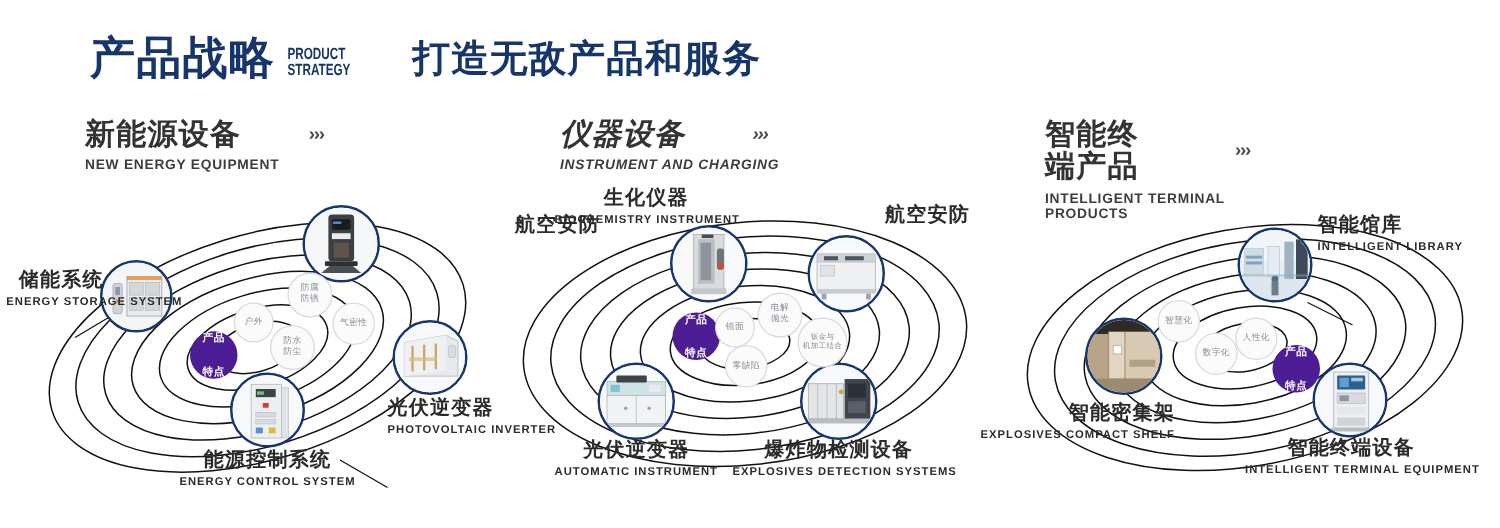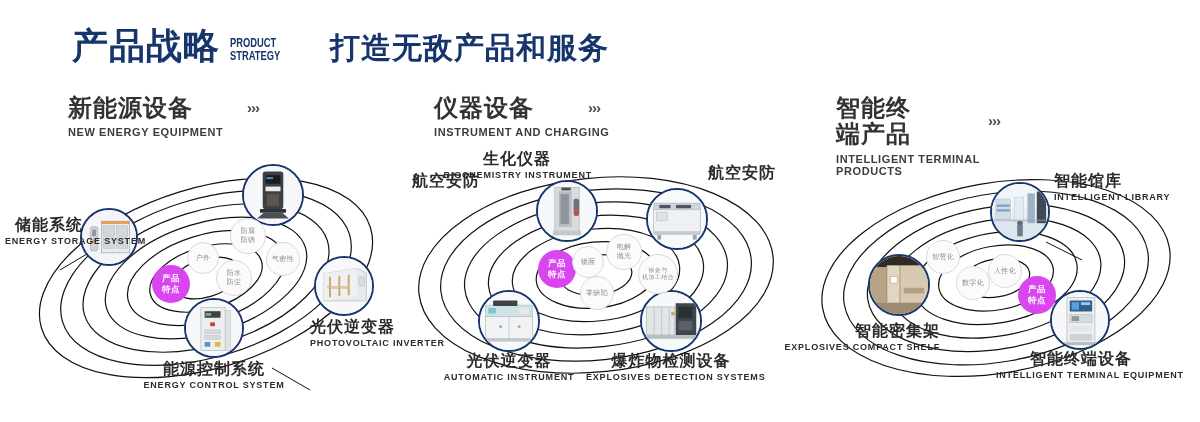--- a/index.html
+++ b/index.html
@@ -67,22 +67,23 @@
 
   
   .feat{
     position:absolute;border-radius:50%;
     border:1px solid #d7d9de;background:#fbfbfc;
     display:flex;align-items:center;justify-content:center;
     text-align:center;color:#8a8d94;font-size:7px;line-height:1.25;
     letter-spacing:.3px;box-sizing:border-box;
   }
   .feat.core{
-    background:#d946ef;border:none;color:#ffffff;font-weight:bold;font-size:8.5px;
+    background:#4c1d95;border:none;color:#ffffff;font-weight:bold;font-size:8.5px;
     letter-spacing:.5px;
+    justify-content:space-between;
   }
   .feat span{display:block;}
 </style>
 </head>
 <body>
 
 <div id="stage">
 
   <div class="header">
     <div class="hdr-cn">产品战略</div>
@@ -94,21 +95,21 @@
   <div class="hdr-sub">打造无敌产品和服务</div>
 
   <div class="sec-head" style="left:68px;top:95px;">
     <div class="sec-cn">
       <span>新能源设备</span>
       <span class="sec-arrows">›››</span>
     </div>
     <div class="sec-en">NEW ENERGY EQUIPMENT</div>
   </div>
 
-  <div class="sec-head" style="left:434px;top:95px;">
+  <div class="sec-head" style="left:448px;top:95px;font-style:italic;">
     <div class="sec-cn">
       <span>仪器设备</span>
       <span class="sec-arrows">›››</span>
     </div>
     <div class="sec-en">INSTRUMENT AND CHARGING</div>
   </div>
 
   <div class="sec-head" style="left:836px;top:95px;">
     <div class="sec-cn">
       <span>智能终端产品</span>

